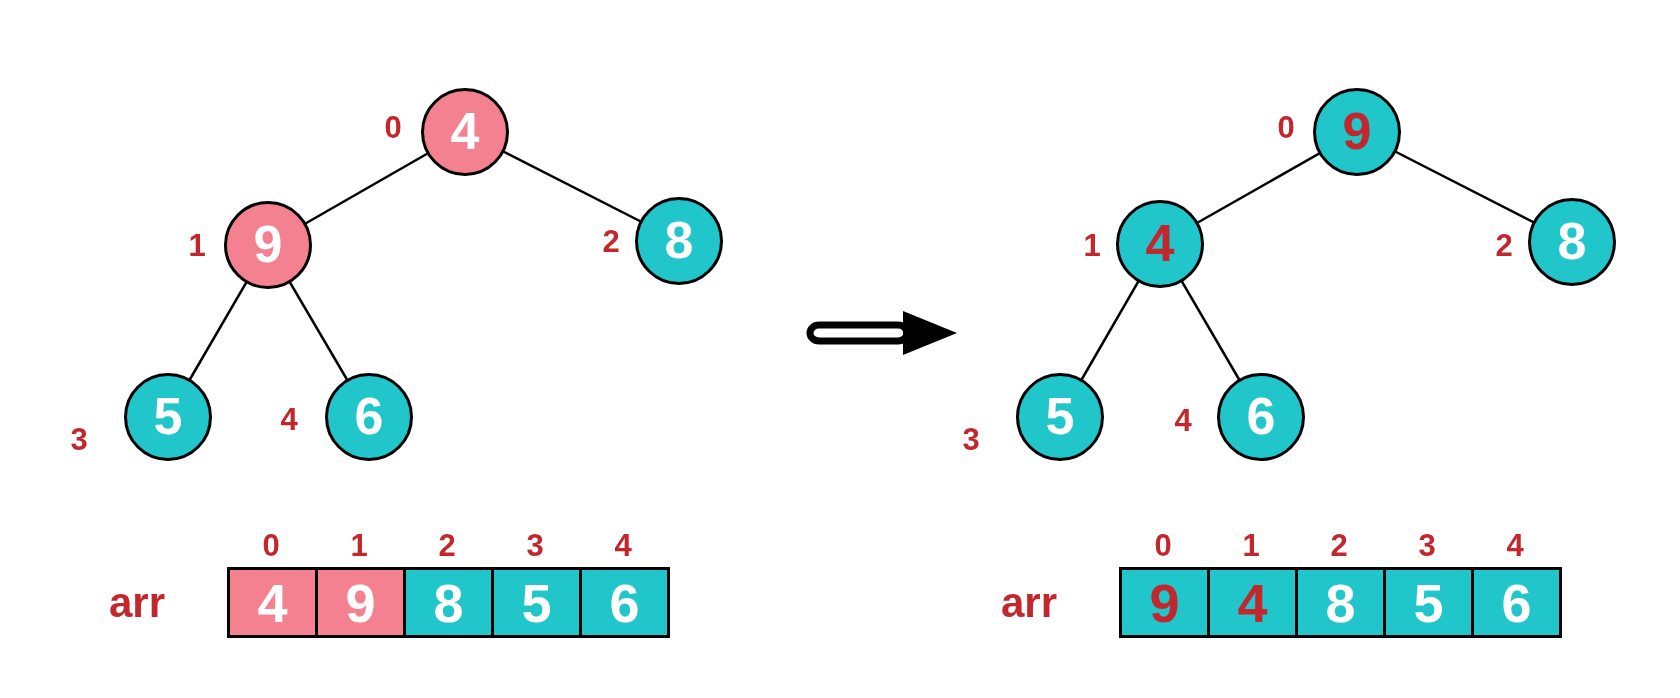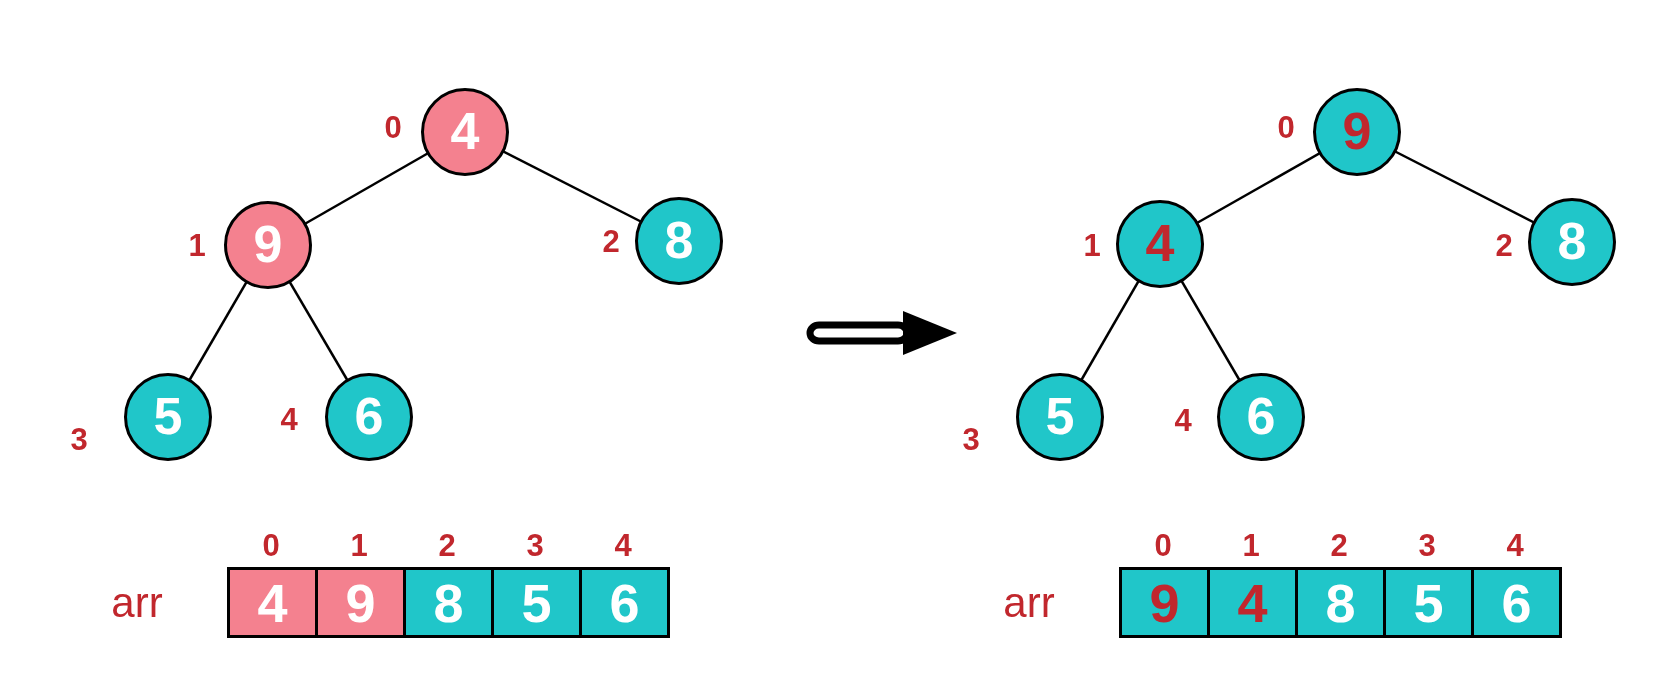--- a/index.html
+++ b/index.html
@@ -50,21 +50,21 @@
   }
   .array-cell-value {
     font-size: 54px;
     font-weight: bold;
     line-height: 1;
   }
   .array-label {
     position: absolute;
     transform: translate(-50%, -50%);
     font-size: 42px;
-    font-weight: normal;
+    font-weight: bold;
     line-height: 1;
     text-align: right;
   }
 </style>
 </head>
 <body>
 
 <div id="canvas">
   <svg id="edges-svg" xmlns="http://www.w3.org/2000/svg">
       <line x1="465" y1="132" x2="268" y2="245" stroke="#000000" stroke-width="2.5"></line>

